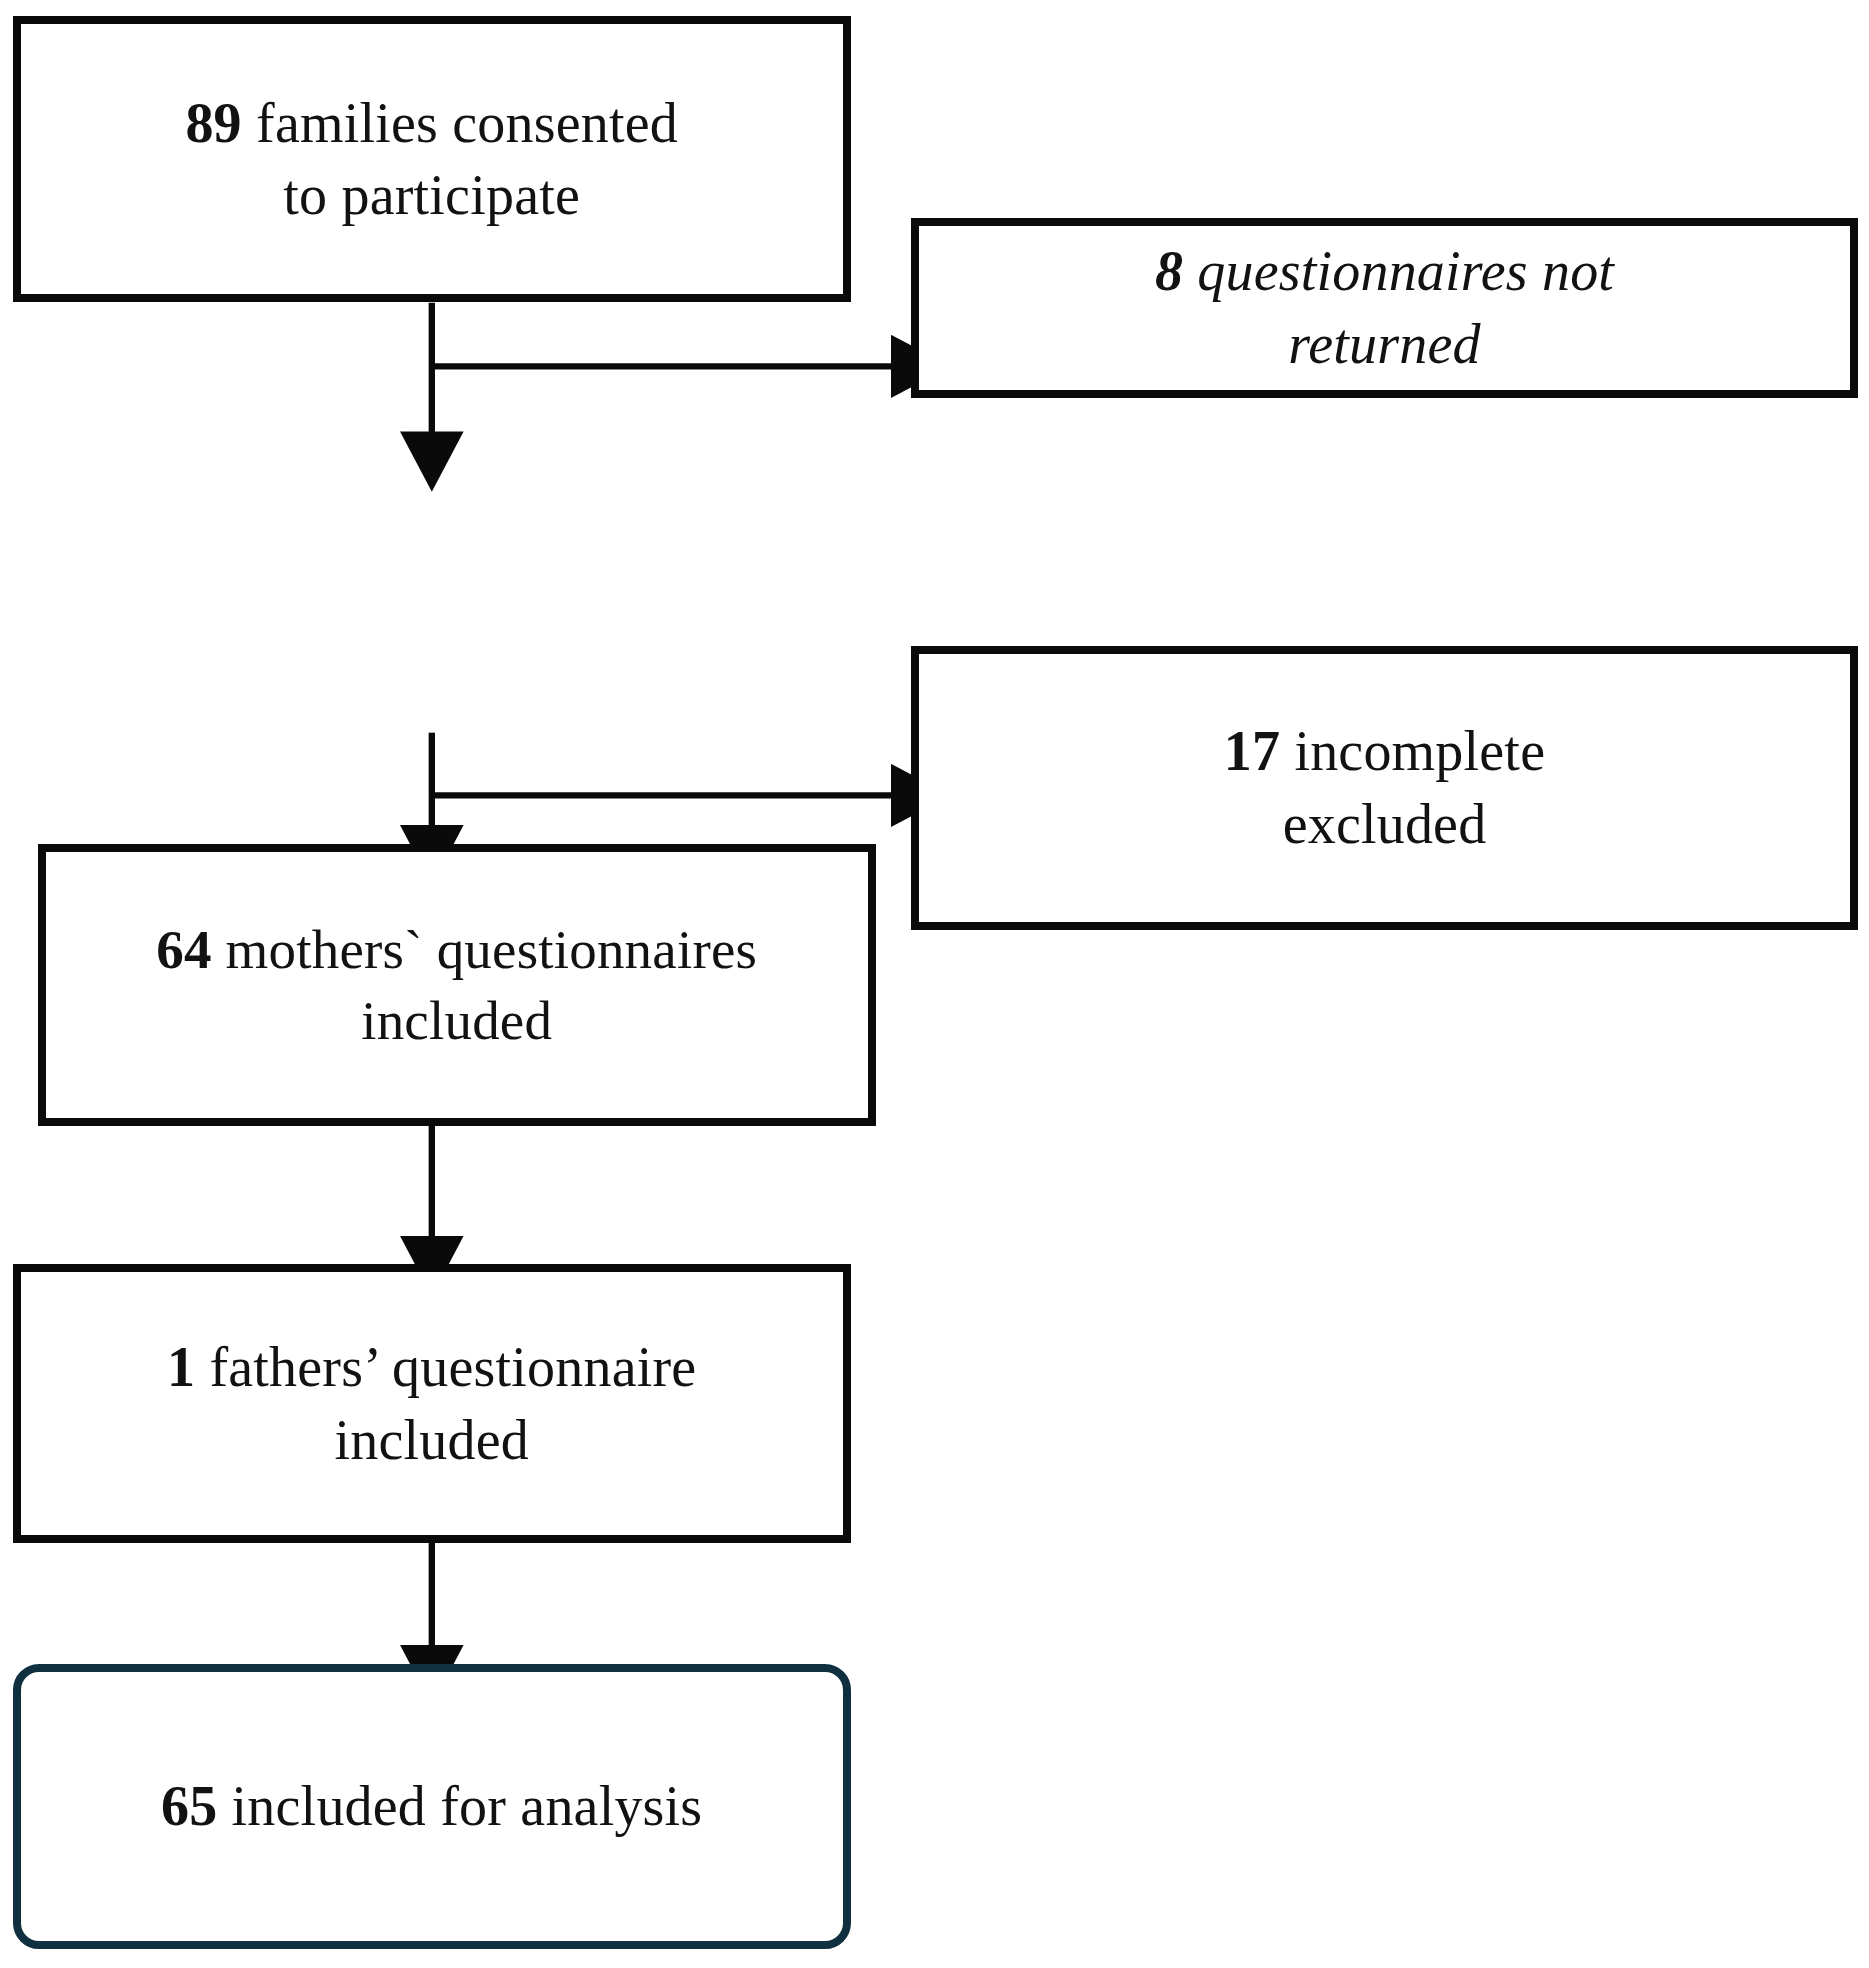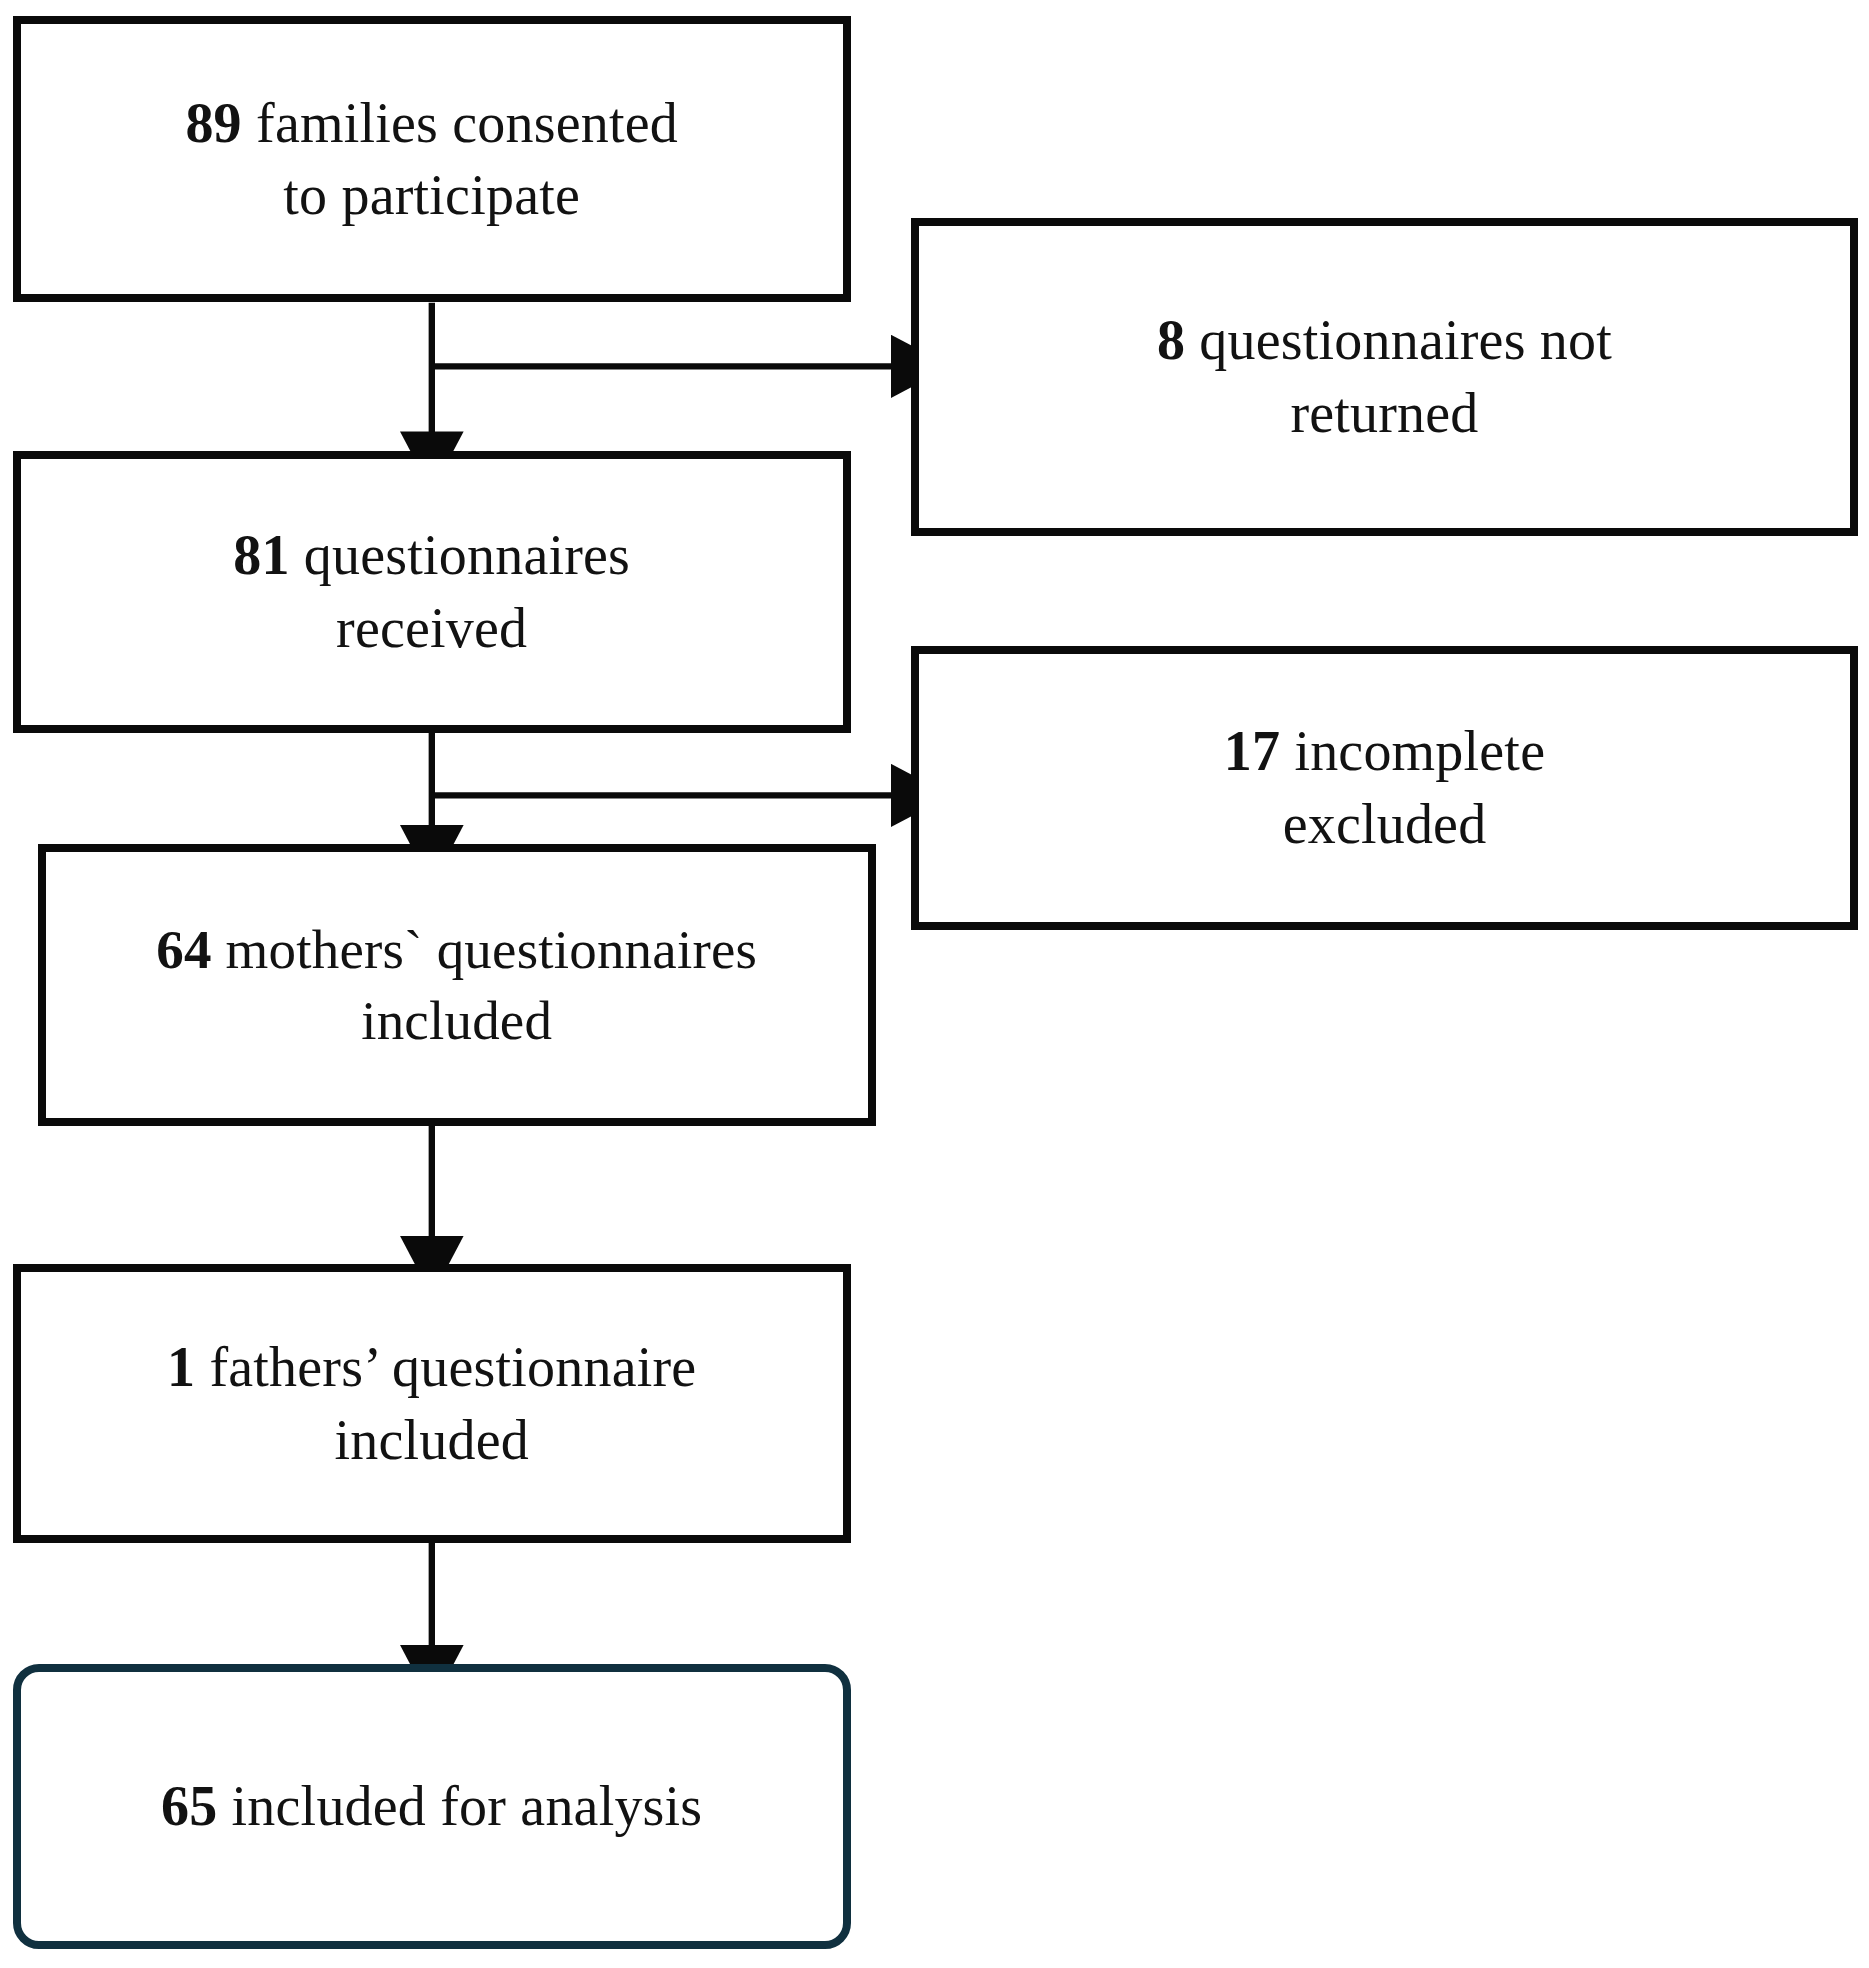--- a/index.html
+++ b/index.html
@@ -54,21 +54,21 @@
   .box-text b,
   .box-num {
     font-weight: 700;
   }
   
   #box-consented   { left: 12.7px;  top: 16.4px;   width: 838px; height: 286px; }
   #box-received    { left: 12.7px;  top: 451px;  width: 838px; height: 282px; }
   #box-mothers     { left: 12.7px;  top: 844px;  width: 838px; height: 282px; margin-left: 25px; }
   #box-fathers     { left: 12.7px;  top: 1255px; width: 838px; height: 279px; margin-top: 9px; }
   #box-analysis    { left: 12.7px;  top: 1664px; width: 838px; height: 285px; }
-  #box-notreturned { left: 911px; top: 218px; width: 947px; height: 318px; }
+  #box-notreturned { left: 911px; top: 218px; width: 947px; height: 180px; font-style: italic; }
   #box-incomplete  { left: 911px; top: 646px; width: 947px; height: 284px; text-align: center; }
 
   #box-mothers .box-text { font-size: 55px; }
   #box-analysis .box-text { font-size: 56px; }
 </style>
 </head>
 <body>
 
 <div id="flow-root">
 
@@ -107,24 +107,20 @@
   <div class="flow-box" id="box-consented">
     <div class="box-text"><b class="box-num">89</b> families consented
 to participate</div>
   </div>
 
   <div class="flow-box" id="box-notreturned">
     <div class="box-text"><b class="box-num">8</b> questionnaires  not
 returned</div>
   </div>
 
-  <div class="flow-box" id="box-received">
-    <div class="box-text"><b class="box-num">81</b> questionnaires
-received</div>
-  </div>
 
   <div class="flow-box" id="box-incomplete">
     <div class="box-text"><b class="box-num">17</b> incomplete
 excluded</div>
   </div>
 
   <div class="flow-box" id="box-mothers">
     <div class="box-text"><b class="box-num">64</b> mothers` questionnaires
 included</div>
   </div>

